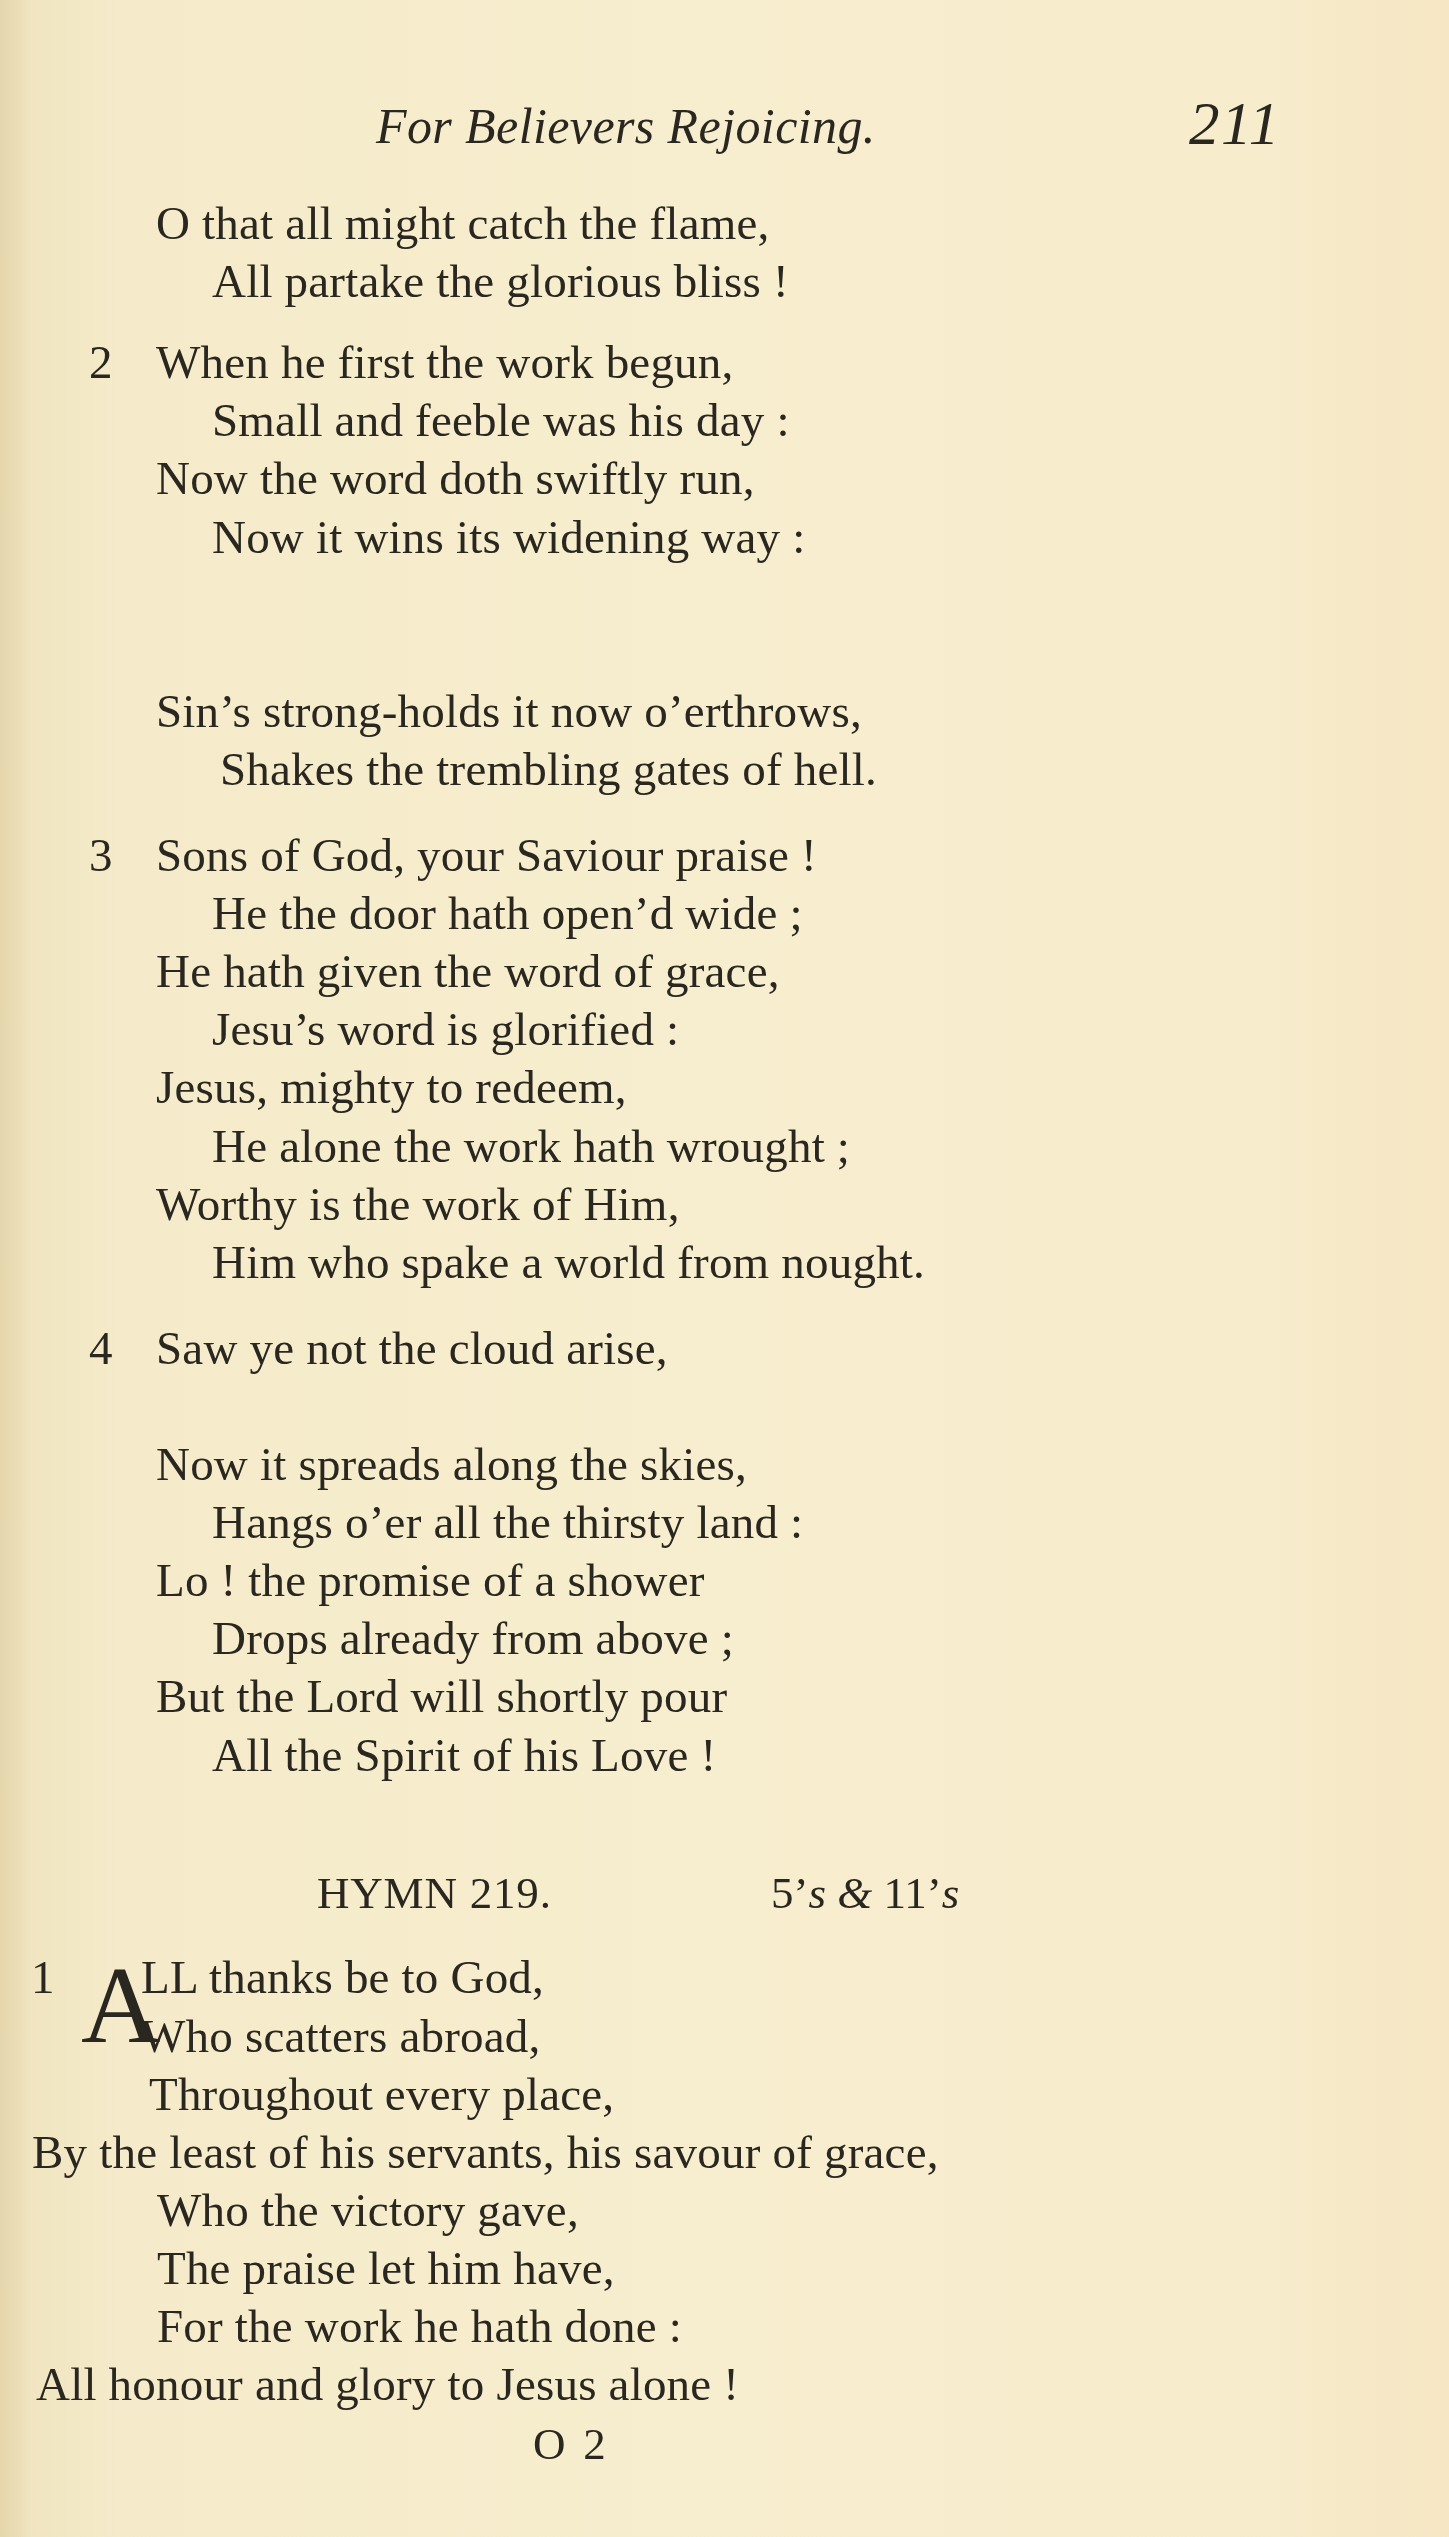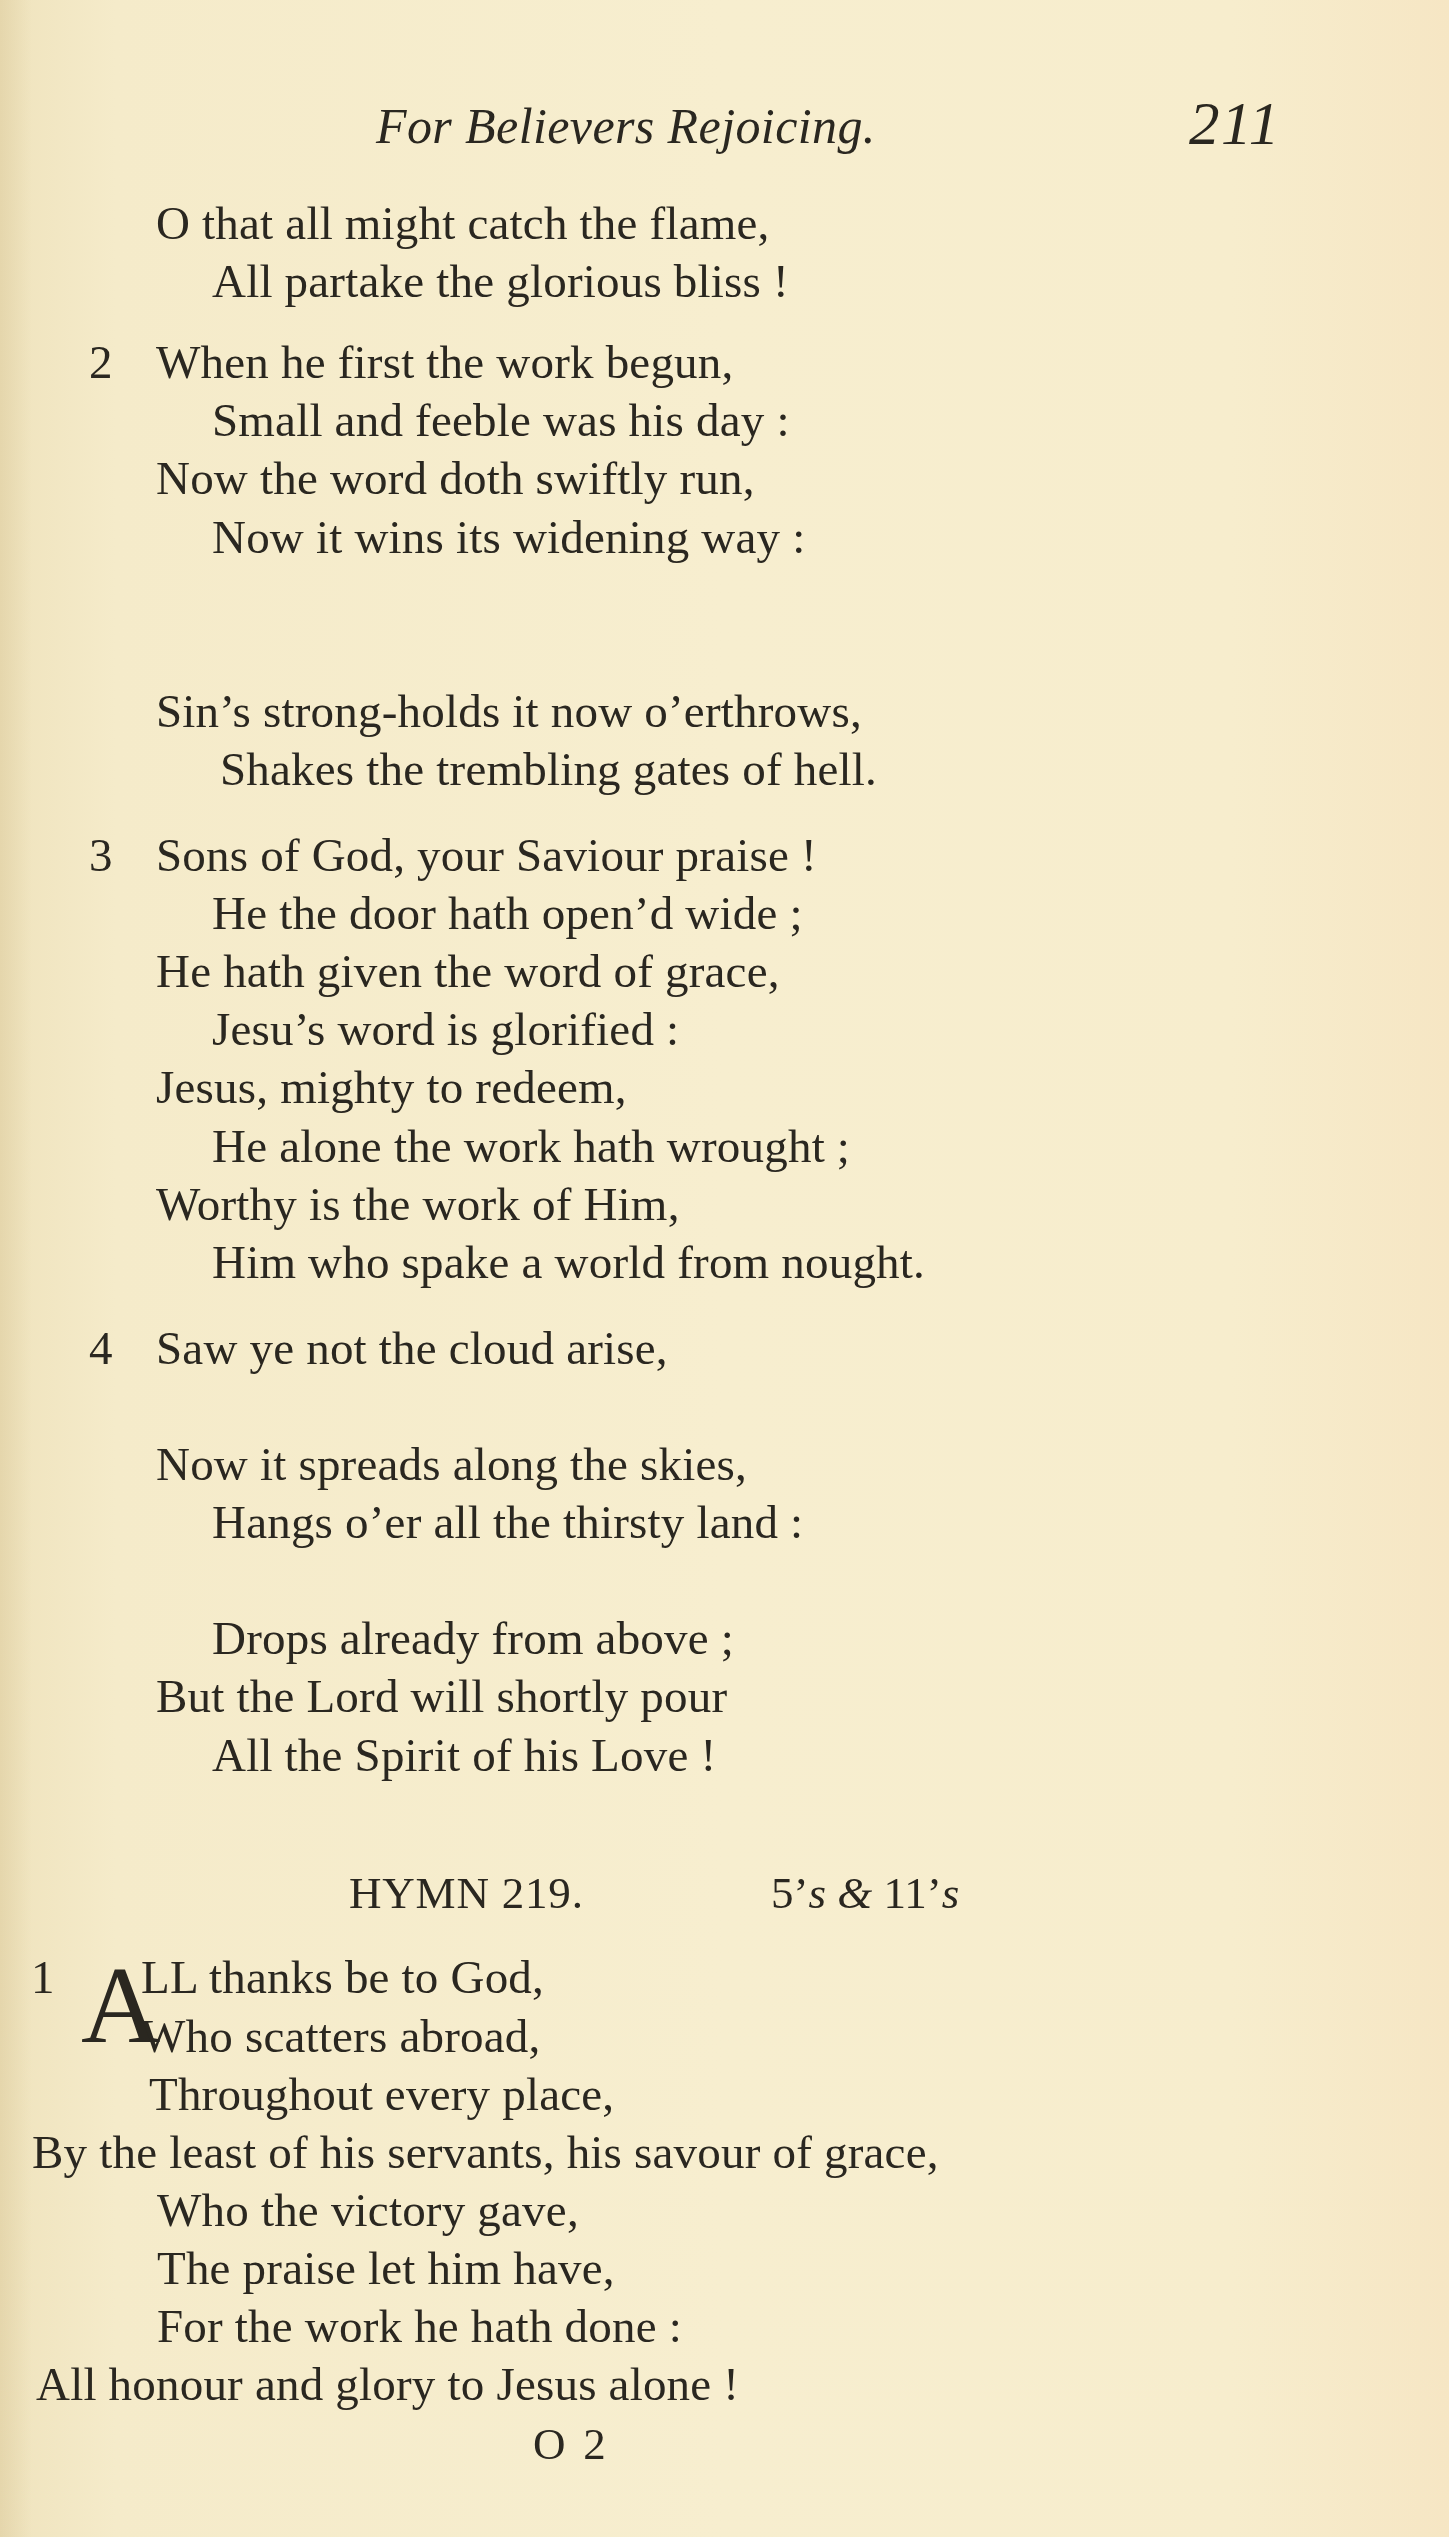--- a/index.html
+++ b/index.html
@@ -22,21 +22,21 @@
   .page-number {
     position: absolute; top: 89px; left: 1189px;
     font-size: 61px; letter-spacing: 1.6px; font-style: italic;
   }
   .line {
     position: absolute; font-size: 47px; line-height: 1; white-space: nowrap;
     letter-spacing: 0.2px;
   }
   .vnum { position: absolute; font-size: 47px; line-height: 1; }
   .hymn-title {
-    position: absolute; top: 1867px; left: 317px; font-size: 45px; letter-spacing: 0.8px; margin-left: 32px;
+    position: absolute; top: 1867px; left: 317px; font-size: 45px; letter-spacing: 0.8px;
   }
   .hymn-meter {
     position: absolute; top: 1867px; left: 771px; font-size: 45px;
   }
   .hymn-meter i { font-style: italic; }
   .dropcap {
     position: absolute; top: 1950px; left: 81px; font-size: 110px; line-height: 1;
   }
   .signature {
     position: absolute; top: 2418px; left: 533px; font-size: 45px; letter-spacing: 3.2px;
@@ -69,20 +69,21 @@
   <div class="line" style="top:1006px;left:212px">Jesu’s word is glorified :</div>
   <div class="line" style="top:1064px;left:156px">Jesus, mighty to redeem,</div>
   <div class="line" style="top:1123px;left:212px">He alone the work hath wrought ;</div>
   <div class="line" style="top:1181px;left:156px">Worthy is the work of Him,</div>
   <div class="line" style="top:1239px;left:212px">Him who spake a world from nought.</div>
 
   <div class="vnum" style="top:1325px;left:89px">4</div>
   <div class="line" style="top:1325px;left:156px">Saw ye not the cloud arise,</div>
   <div class="line" style="top:1441px;left:156px">Now it spreads along the skies,</div>
   <div class="line" style="top:1499px;left:212px">Hangs o’er all the thirsty land :</div>
+  <div class="line" style="top:1557px;left:156px">Lo ! the promise of a shower</div>
   <div class="line" style="top:1615px;left:212px">Drops already from above ;</div>
   <div class="line" style="top:1673px;left:156px">But the Lord will shortly pour</div>
   <div class="line" style="top:1732px;left:212px">All the Spirit of his Love !</div>
 
   <div class="hymn-title">HYMN 219.</div>
   <div class="hymn-meter"><span>5’</span><i>s</i><i> &amp; </i><span>11’</span><i>s</i></div>
 
   <div class="vnum" style="top:1954px;left:31px">1</div>
   <div class="dropcap">A</div>
   <div class="line" style="top:1954px;left:141px">LL thanks be to God,</div>

